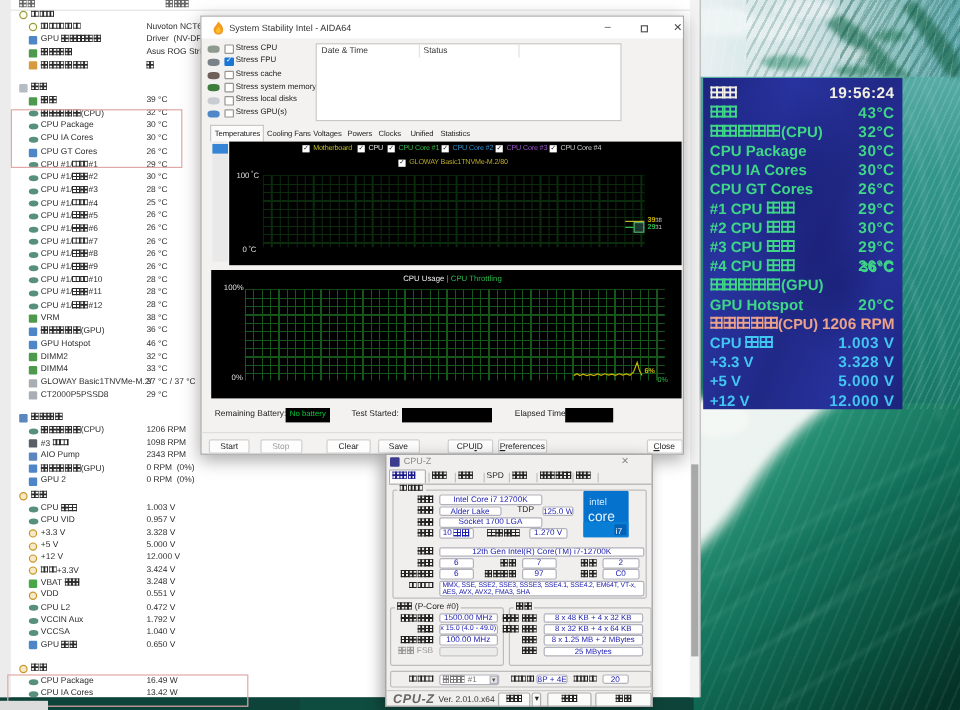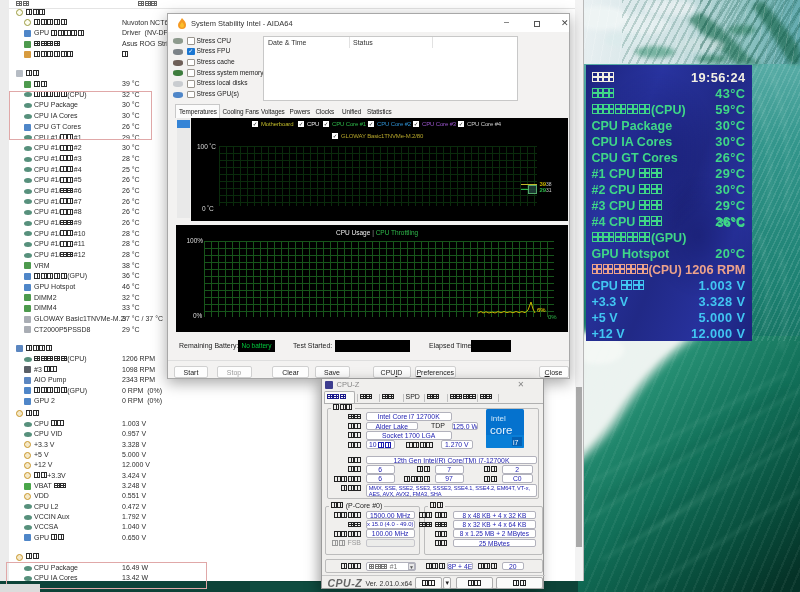--- a/index.html
+++ b/index.html
@@ -262,21 +262,21 @@
 <div class="abs" style="left:582.5px;top:0;width:1px;height:581px;background:#b9b9b9;"></div>
 <div class="abs" style="left:0;top:584px;width:40px;height:8px;background:#dcdcdc;"></div>
 <div class="abs" style="left:585.5px;top:64.5px;width:166.5px;height:276.5px;background:#28329b;
 background-image:radial-gradient(ellipse 90px 120px at 42% 32%,rgba(5,5,70,.30),rgba(5,5,70,0) 70%),radial-gradient(ellipse 70px 90px at 68% 62%,rgba(0,0,50,.22),rgba(0,0,50,0) 70%),linear-gradient(112deg,rgba(0,0,50,.28) 0%,rgba(40,60,190,.12) 28%,rgba(0,0,40,.18) 55%,rgba(30,40,160,.10) 78%,rgba(0,0,50,.30) 100%);">
 
 <div class="r" style="left:6px;top:6px;font-size:12.5px;font-weight:bold;color:#f2efe2;"><i class="z"></i><i class="z"></i></div>
 <div class="r" style="right:6.5px;top:5.8px;font-size:12.8px;font-weight:bold;letter-spacing:.4px;color:#f2efe2;">19:56:24</div>
 <div class="r" style="left:6px;top:22px;font-size:12.5px;font-weight:bold;color:#3fd787;"><i class="z"></i><i class="z"></i></div>
 <div class="r" style="right:6.5px;top:21.8px;font-size:12.8px;font-weight:bold;letter-spacing:.4px;color:#3fd787;">43°C</div>
 <div class="r" style="left:6px;top:38px;font-size:12.5px;font-weight:bold;color:#3fd787;"><i class="z"></i><i class="z"></i><i class="z"></i><i class="z"></i><i class="z"></i>(CPU)</div>
-<div class="r" style="right:6.5px;top:37.8px;font-size:12.8px;font-weight:bold;letter-spacing:.4px;color:#3fd787;">59°C</div>
+<div class="r" style="right:6.5px;top:37.8px;font-size:12.8px;font-weight:bold;letter-spacing:.4px;color:#3fd787;">32°C</div>
 <div class="r" style="left:6px;top:54px;font-size:12.5px;font-weight:bold;color:#3fd787;">CPU Package</div>
 <div class="r" style="right:6.5px;top:53.8px;font-size:12.8px;font-weight:bold;letter-spacing:.4px;color:#3fd787;">30°C</div>
 <div class="r" style="left:6px;top:70px;font-size:12.5px;font-weight:bold;color:#3fd787;">CPU IA Cores</div>
 <div class="r" style="right:6.5px;top:69.8px;font-size:12.8px;font-weight:bold;letter-spacing:.4px;color:#3fd787;">30°C</div>
 <div class="r" style="left:6px;top:86px;font-size:12.5px;font-weight:bold;color:#3fd787;">CPU GT Cores</div>
 <div class="r" style="right:6.5px;top:85.8px;font-size:12.8px;font-weight:bold;letter-spacing:.4px;color:#3fd787;">26°C</div>
 <div class="r" style="left:6px;top:102px;font-size:12.5px;font-weight:bold;color:#3fd787;">#1 CPU <i class="z"></i><i class="z"></i></div>
 <div class="r" style="right:6.5px;top:101.8px;font-size:12.8px;font-weight:bold;letter-spacing:.4px;color:#3fd787;">29°C</div>
 <div class="r" style="left:6px;top:118px;font-size:12.5px;font-weight:bold;color:#3fd787;">#2 CPU <i class="z"></i><i class="z"></i></div>
 <div class="r" style="right:6.5px;top:117.8px;font-size:12.8px;font-weight:bold;letter-spacing:.4px;color:#3fd787;">30°C</div>

